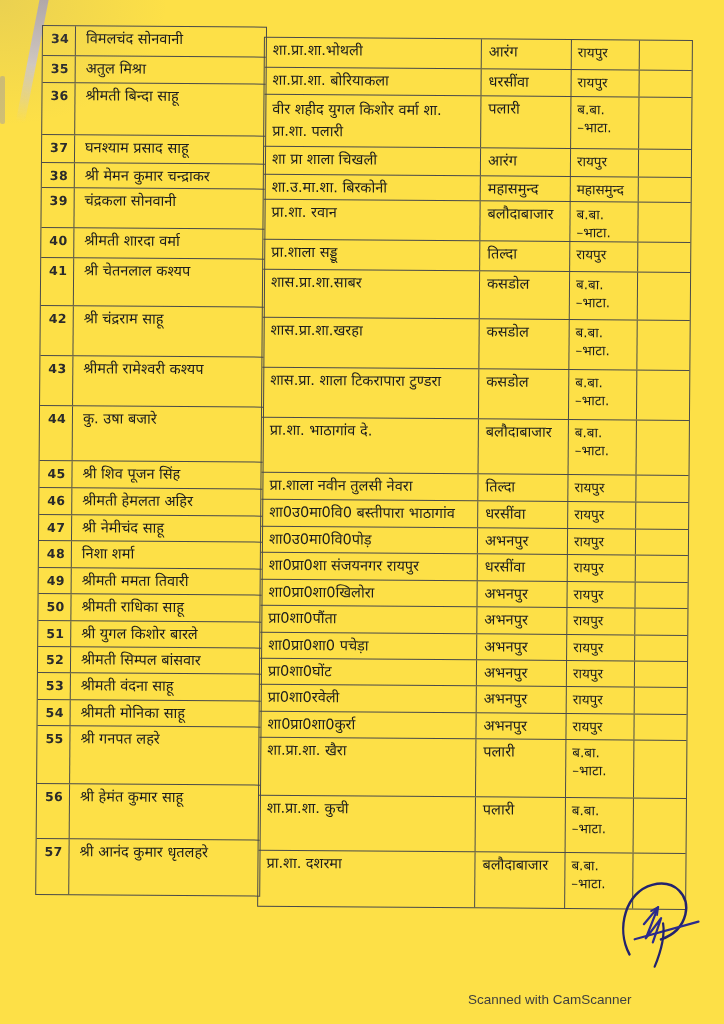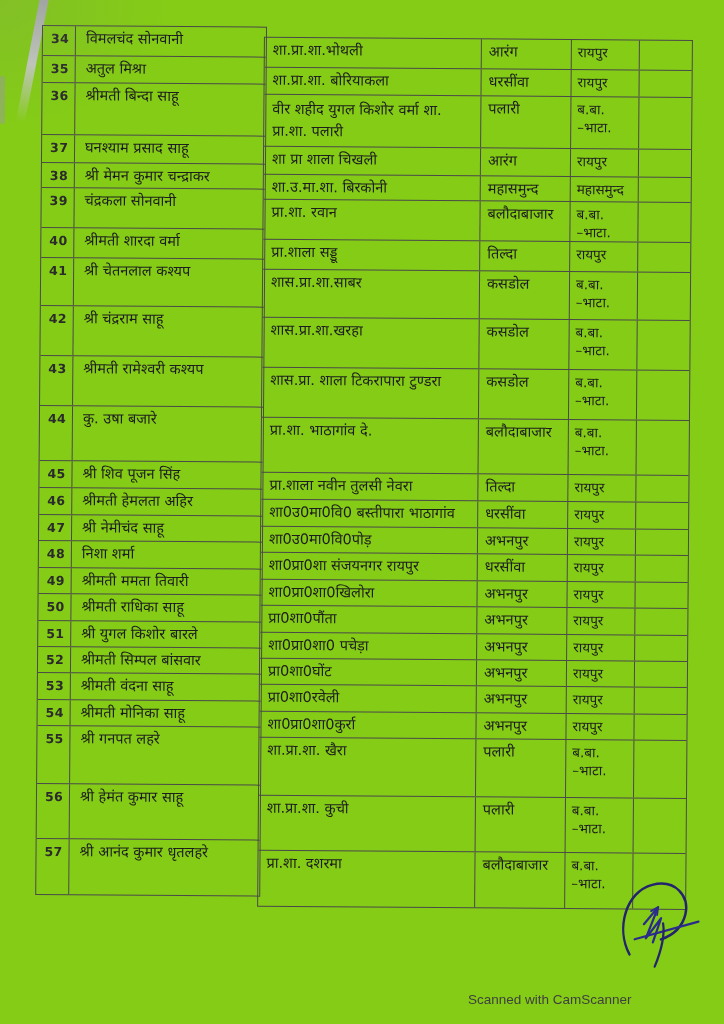--- a/index.html
+++ b/index.html
@@ -6,21 +6,21 @@
     --bc:#4a4a4a;
     --ink:#1d1d1d;
   }
   html,body{margin:0;padding:0;}
   body{
     width:724px;height:1024px;overflow:hidden;position:relative;
     background:#ffffff;
     font-family:"DejaVu Sans",sans-serif;
     color:var(--ink);
   }
-  .page{position:absolute;inset:0;background:#84cc16;}
+  .page{position:absolute;inset:0;background:#fde047;}
   .corner-shade{
     position:absolute;inset:0;pointer-events:none;
     background:radial-gradient(240px 180px at 0px 0px, rgba(120,115,140,.14), rgba(120,115,140,0) 70%);
   }
   .fold-mark{
     position:absolute;left:41px;top:-8px;width:9px;height:132px;
     background:linear-gradient(to bottom,#a9a2ba,#cfcadb 55%,rgba(232,229,240,0));
     transform:rotate(11deg);transform-origin:top left;
     border-radius:4px;filter:blur(.6px);opacity:.85;
   }

